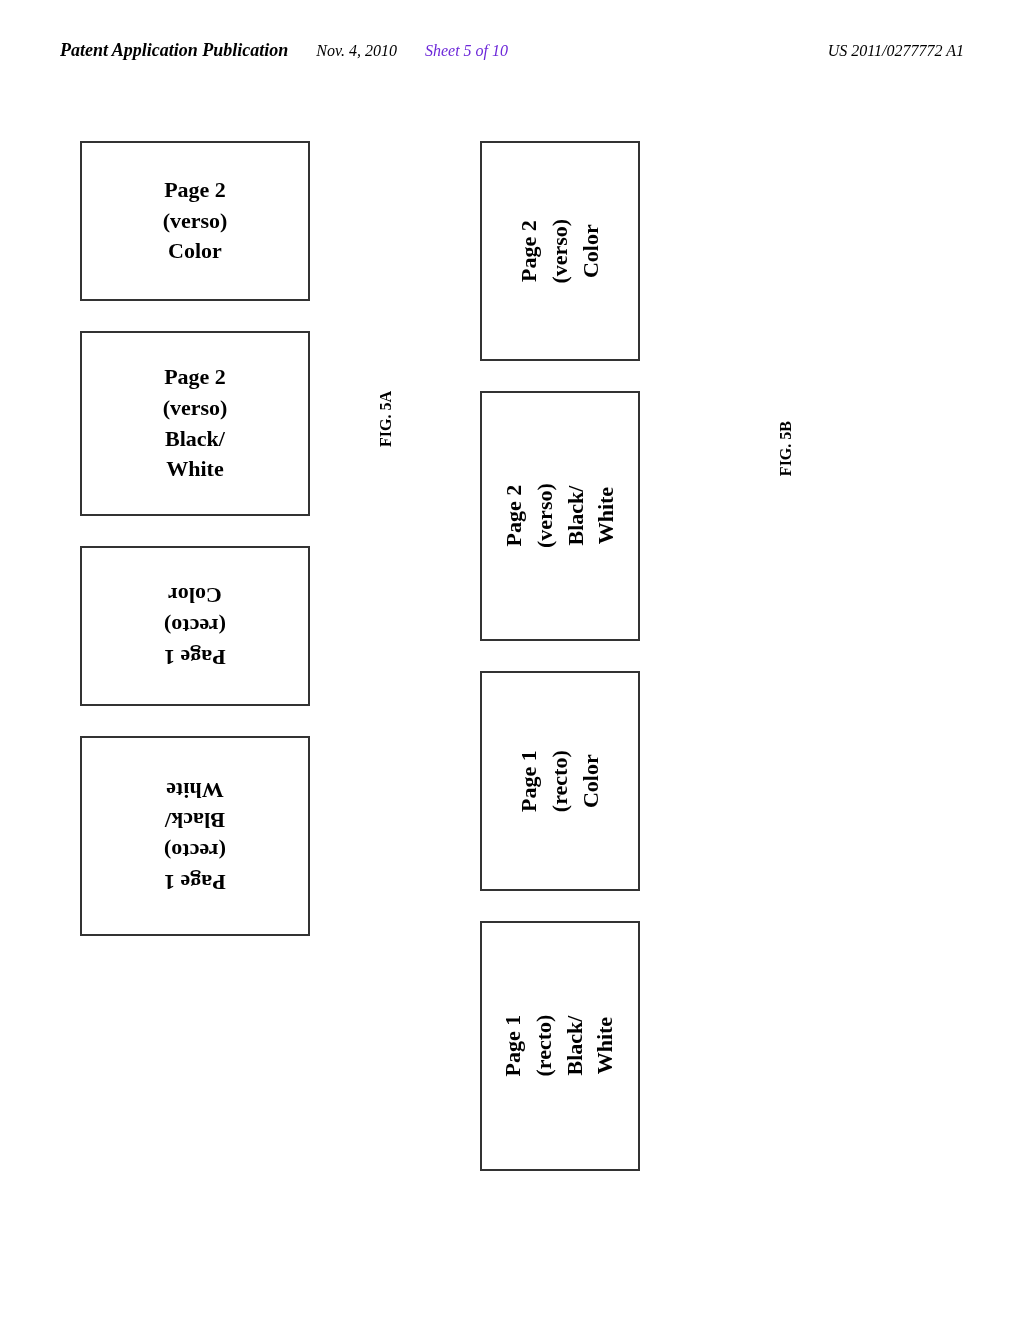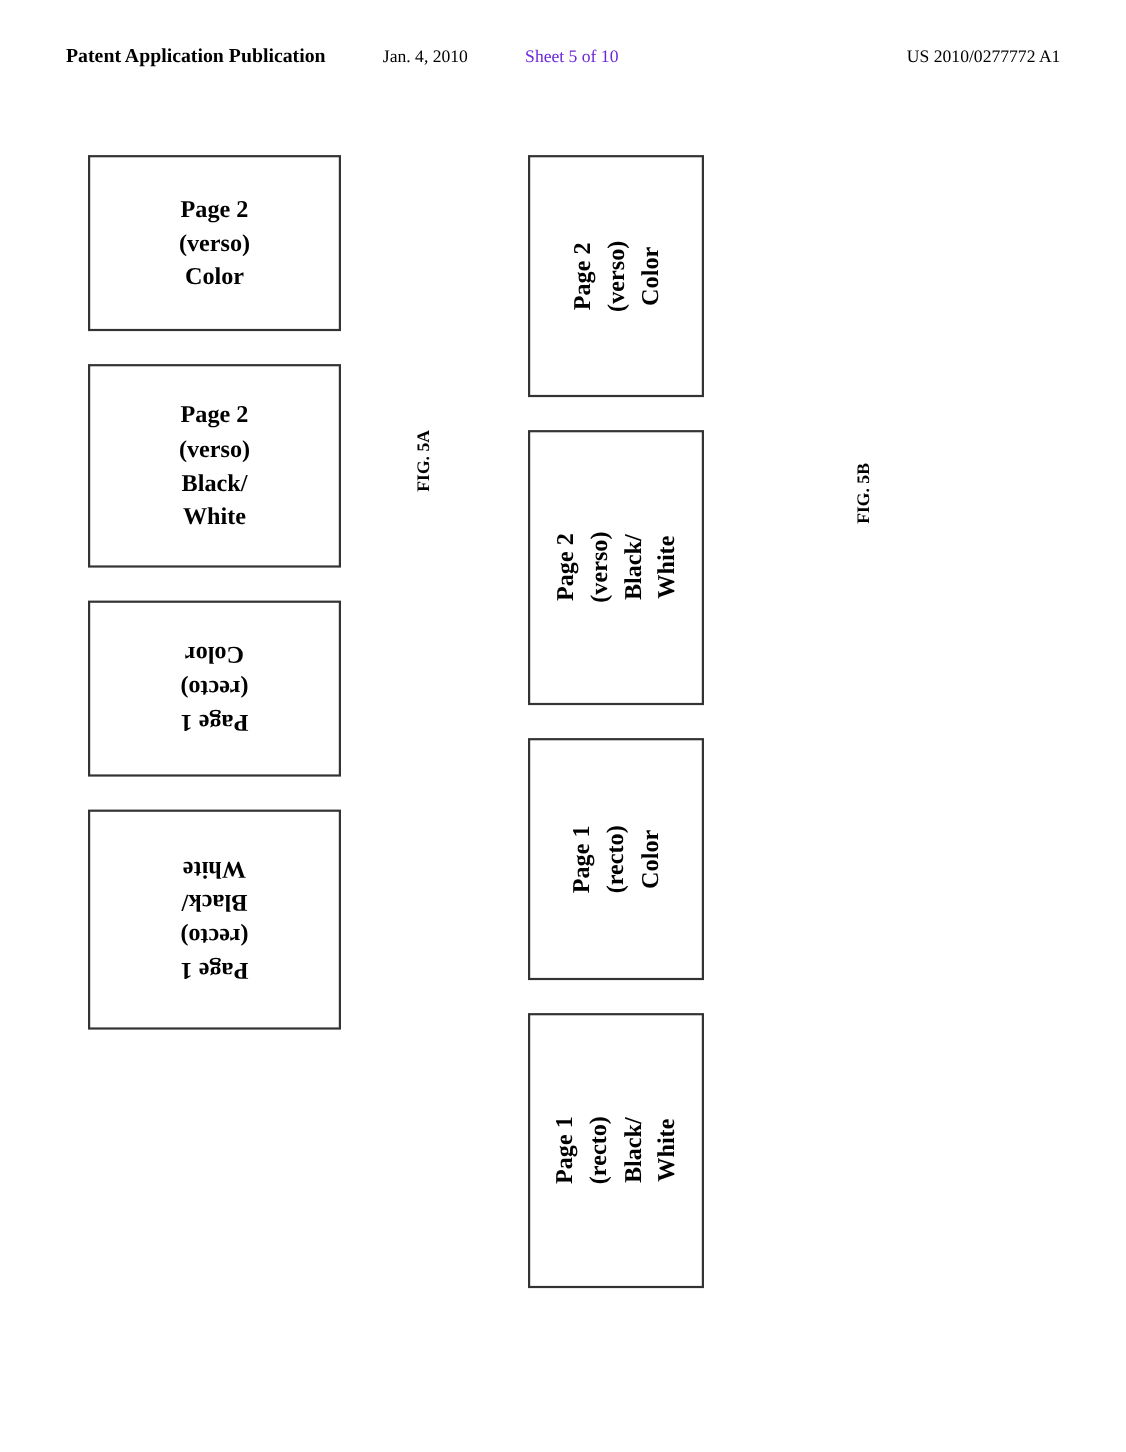--- a/index.html
+++ b/index.html
@@ -14,21 +14,22 @@
       background: #ffffff;
       font-family: 'Times New Roman', Times, serif;
       position: relative;
       overflow: hidden;
     }
 
     .header {
       display: flex;
       align-items: baseline;
       padding: 40px 60px 0 60px;
-      gap: 52px;
+      gap: 28px;
+      font-style: italic;
     }
 
     .header-title {
       font-weight: bold;
       font-size: 18px;
       color: #000;
     }
 
     .header-date {
       font-size: 16px;
@@ -113,23 +114,23 @@
     
     .upside-down {
       transform: rotate(180deg);
     }
   </style>
 </head>
 <body>
 
 <div class="header">
   <span class="header-title">Patent Application Publication</span>
-  <span class="header-date">Jan. 4, 2010</span>
+  <span class="header-date">Nov. 4, 2010</span>
   <span class="header-sheet">Sheet 5 of 10</span>
-  <span class="header-patent">US 2010/0277772 A1</span>
+  <span class="header-patent">US 2011/0277772 A1</span>
 </div>
 
 <div class="main-content">
 
   <div class="left-column">
 
     <div class="page-box" style="height:160px;">
       <div class="page-box-label">
         Page 2<br>(verso)<br>Color
       </div>

